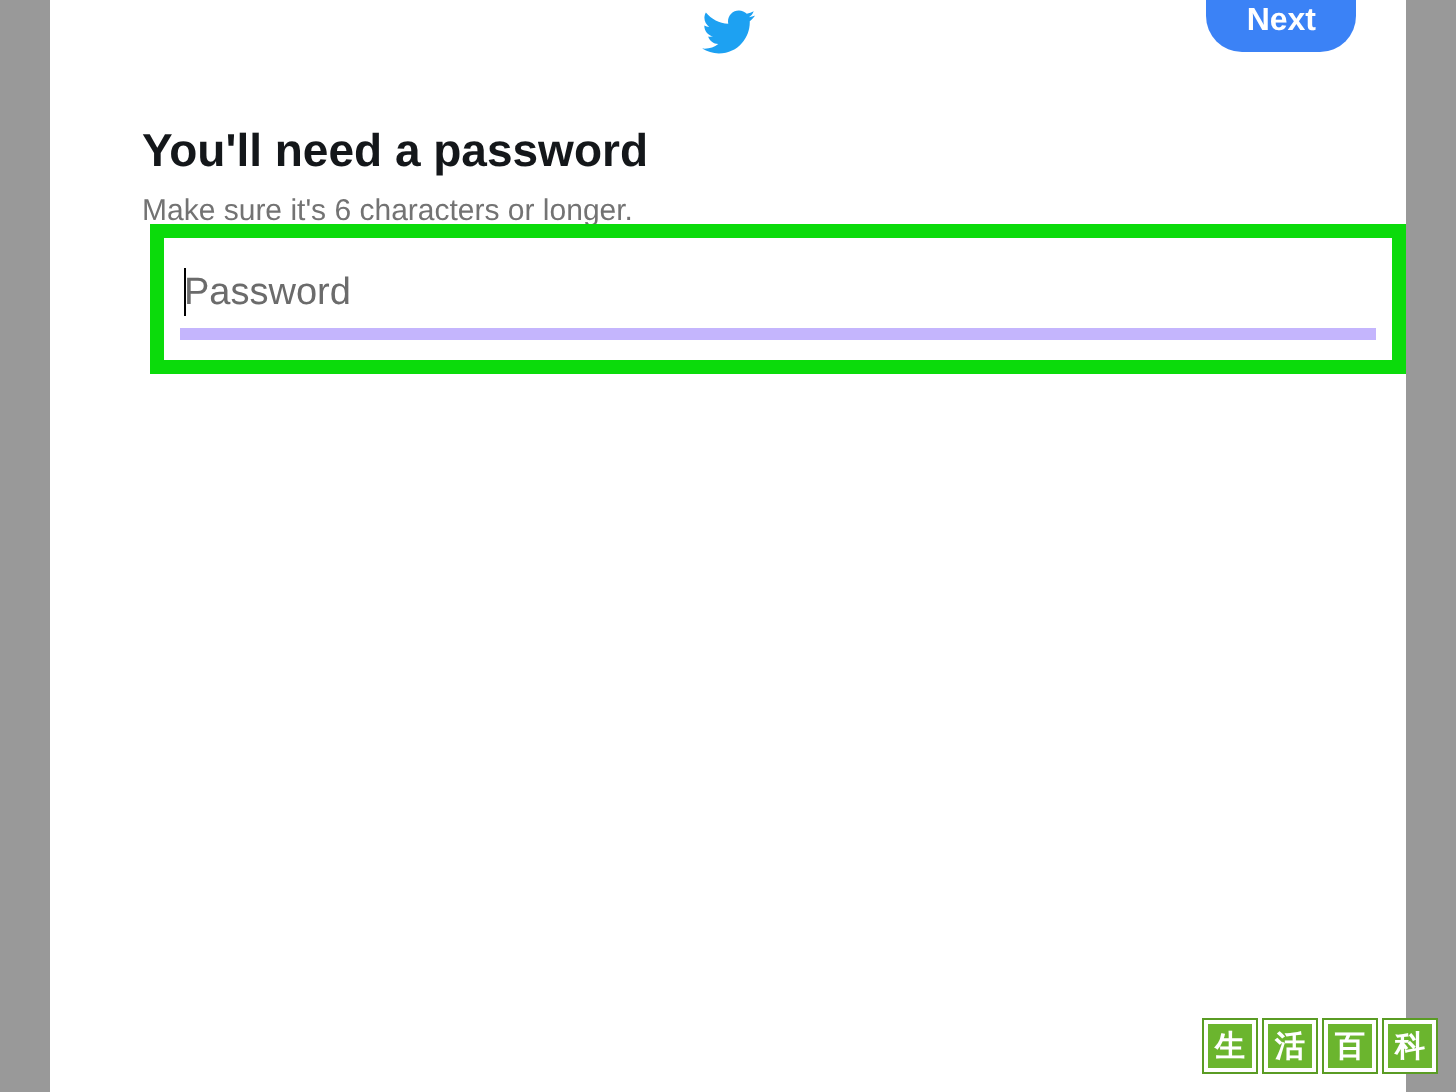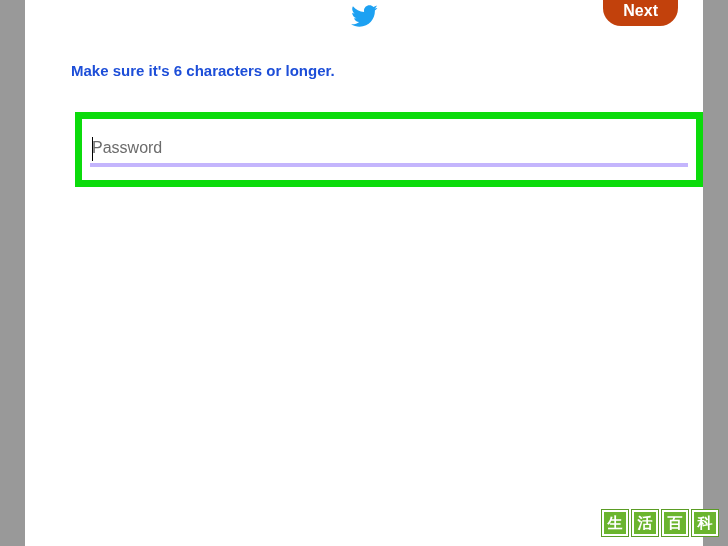--- a/index.html
+++ b/index.html
@@ -42,43 +42,42 @@
       left: 50%;
       transform: translateX(-50%);
       width: 28px;
       height: 28px;
       fill: #1da1f2;
     }
     .next-button {
       position: absolute;
       top: 0px;
       right: 25px;
-      background: #c2410c;
+      background: #3b82f6;
       color: #fff;
       border: none;
       border-radius: 0 0 18px 18px;
       padding: 2px 20px 6px 20px;
       font-size: 16px;
       font-weight: 600;
       cursor: pointer;
     }
     .content {
       padding: 38px 46px 0 46px;
     }
     .title {
       font-size: 23px;
       font-weight: 700;
       color: #14171a;
       margin-bottom: 8px;
     }
     .subtitle {
       font-size: 15px;
-      color: #1d4ed8;
+      color: #737373;
       margin-bottom: 18px;
-      font-weight: bold;
     }
     .highlight-box {
       position: absolute;
       top: 112px;
       left: 50px;
       width: 628px;
       height: 75px;
       border: 7px solid #0bdb0b;
       background: #fff;
       display: flex;
@@ -86,22 +85,22 @@
       padding: 0 8px;
       z-index: 2;
     }
     .input-wrapper {
       width: 100%;
       position: relative;
     }
     .password-input {
       width: 100%;
       border: none;
-      border-bottom: 4px solid #c4b5fd;
-      font-size: 16px;
+      border-bottom: 6px solid #c4b5fd;
+      font-size: 19px;
       color: #555;
       padding: 6px 2px;
       outline: none;
       background: transparent;
     }
     .password-input::placeholder {
       color: #6b6b6b;
     }
     .cursor-line {
       position: absolute;
@@ -151,20 +150,21 @@
 
 <div class="modal">
   <div class="header-bar">
     <svg class="twitter-logo" viewBox="0 0 24 24">
       <path d="M23.643 4.937c-.835.37-1.732.62-2.675.733.962-.576 1.7-1.49 2.048-2.578-.9.534-1.897.922-2.958 1.13-.85-.904-2.06-1.47-3.4-1.47-2.572 0-4.658 2.086-4.658 4.66 0 .364.042.718.12 1.06-3.873-.195-7.304-2.05-9.602-4.868-.4.69-.63 1.49-.63 2.342 0 1.616.823 3.043 2.072 3.878-.764-.025-1.482-.234-2.11-.583v.06c0 2.257 1.605 4.14 3.737 4.568-.392.106-.803.162-1.227.162-.3 0-.593-.028-.877-.082.593 1.85 2.313 3.198 4.352 3.234-1.595 1.25-3.604 1.995-5.786 1.995-.376 0-.747-.022-1.112-.065 2.062 1.323 4.51 2.093 7.14 2.093 8.57 0 13.255-7.098 13.255-13.254 0-.2-.005-.402-.014-.602.91-.658 1.7-1.477 2.323-2.41z"></path>
     </svg>
     <button class="next-button">Next</button>
   </div>
 
   <div class="content">
+    <h1 class="title">You'll need a password</h1>
     <p class="subtitle">Make sure it's 6 characters or longer.</p>
   </div>
 
   <div class="highlight-box">
     <div class="input-wrapper">
       <span class="cursor-line"></span>
       <input type="text" class="password-input" placeholder="Password" style="">
     </div>
   </div>
 </div>

